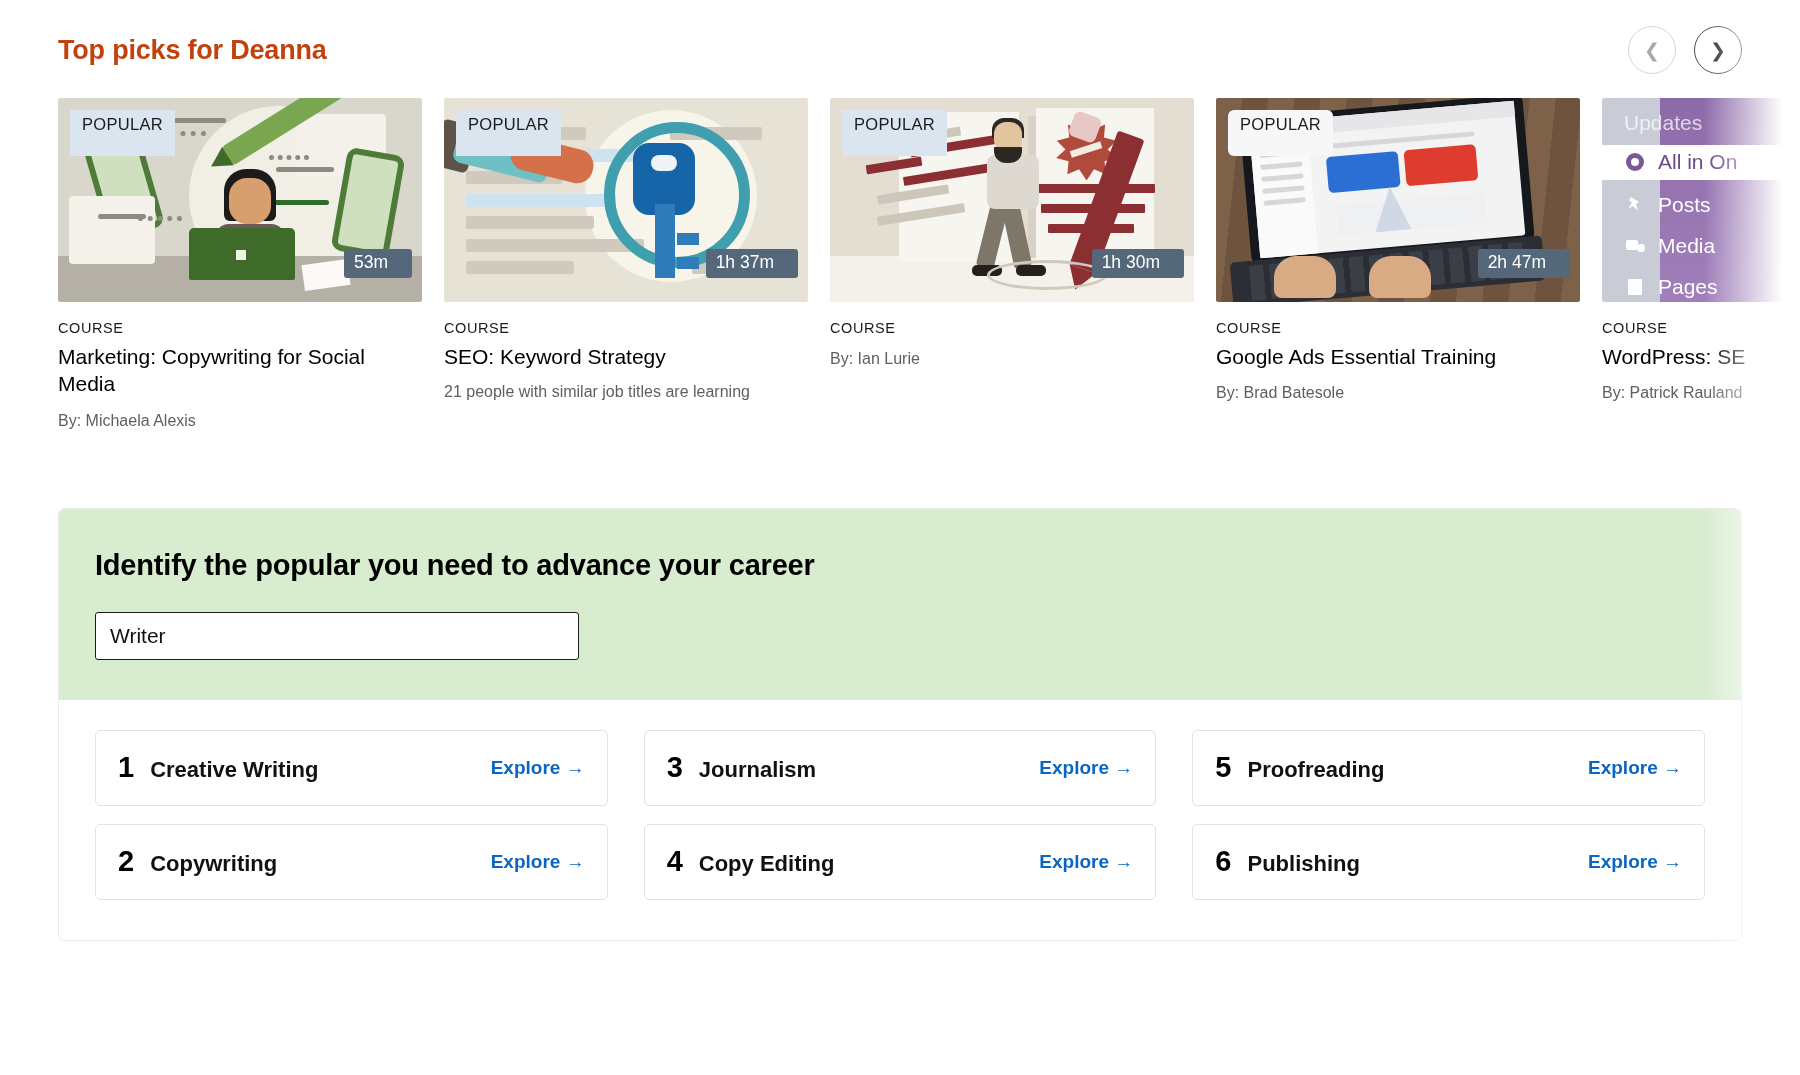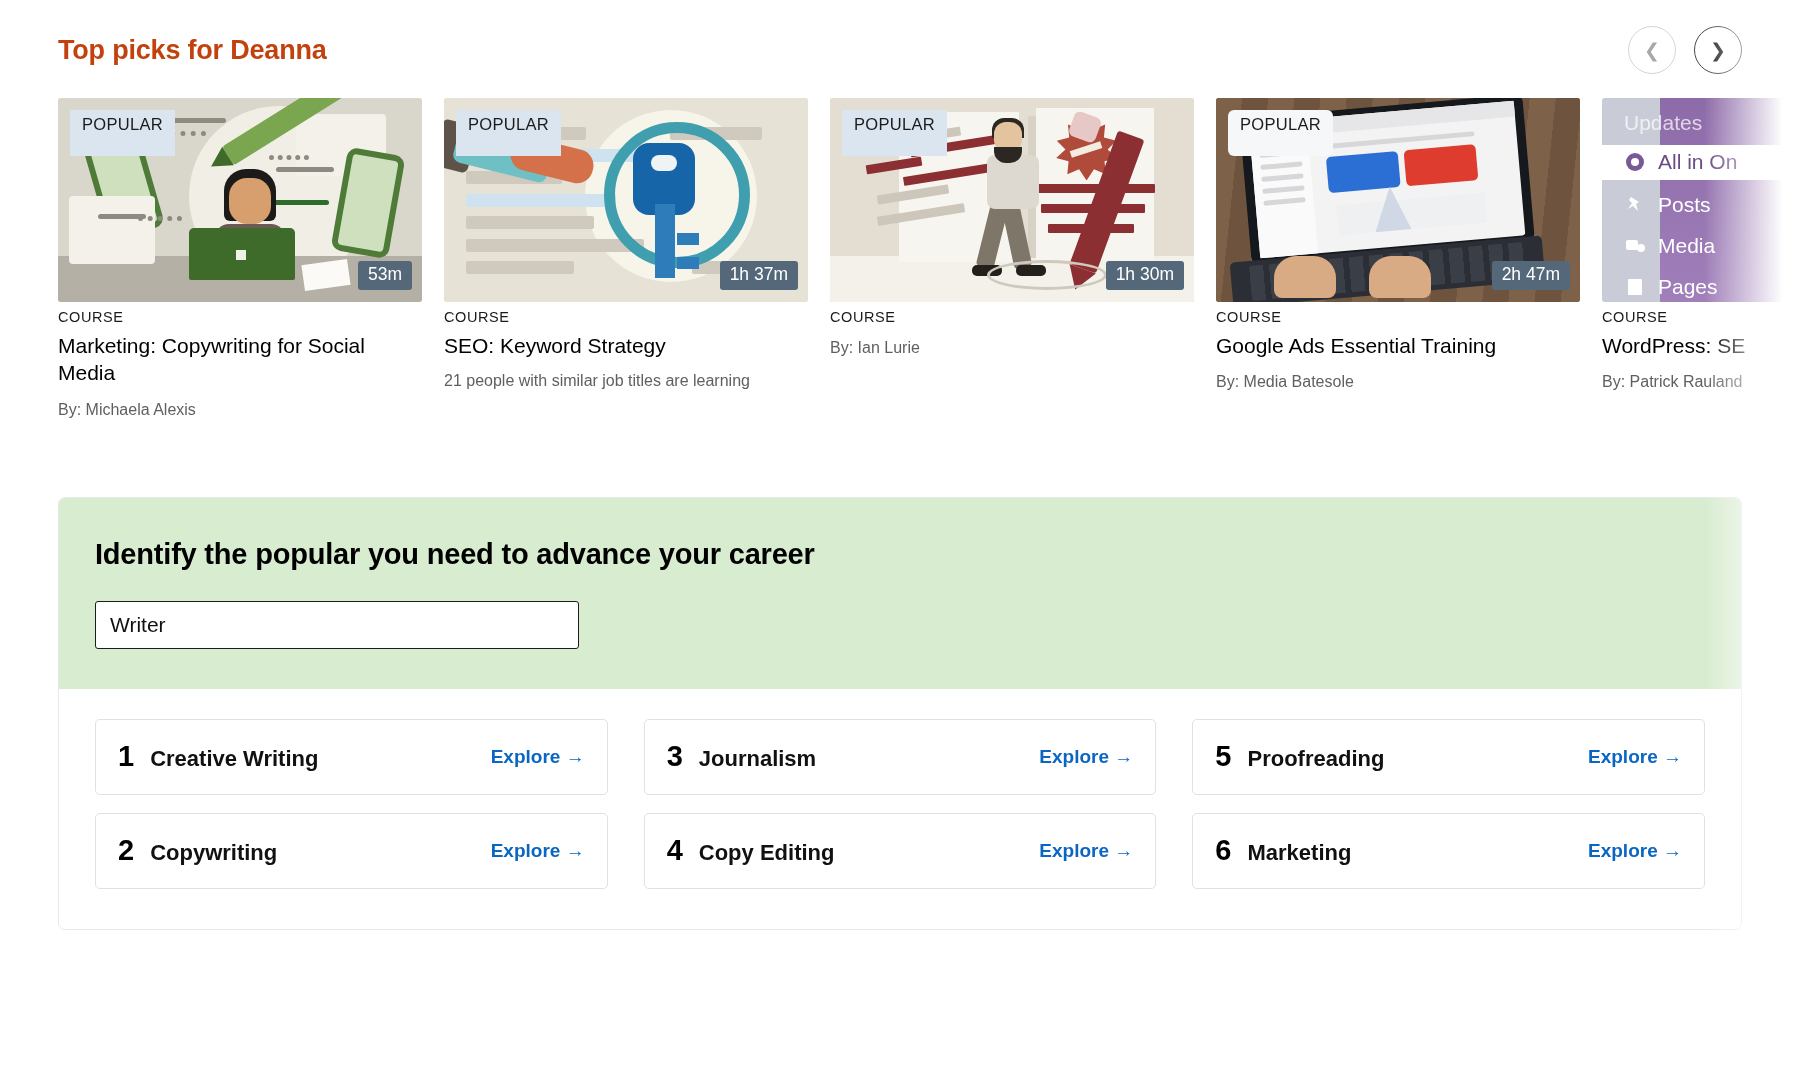--- a/index.html
+++ b/index.html
@@ -40,25 +40,25 @@
     background: #e3e0d6;
   }
   .badge-popular {
     position: absolute; top: 12px; left: 12px; z-index: 5;
     background: #dbe5ef; color: #1b1b1b;
     font-size: 16.5px; letter-spacing: 0.3px;
     padding: 5px 12px 22px 12px;
   }
   .badge-popular.rounded { background: #f6f7f8; border-radius: 6px; }
   .badge-duration {
-    position: absolute; right: 10px; bottom: 12px; z-index: 5;
+    position: absolute; right: 10px; bottom: 24px; z-index: 5;
     background: #54687a; color: #ffffff;
-    font-size: 17.5px; padding: 3px 10px 5px 10px; border-radius: 3px;
-  }
-  .meta { padding-top: 7px; }
+    font-size: 17.5px; padding: 3px 24px 5px 10px; border-radius: 3px;
+  }
+  .meta { padding-top: 18px; }
   .kicker { font-size: 14.5px; letter-spacing: 0.6px; color: #1b1b1b; }
   .card-title {
     font-size: 21px; line-height: 1.3; color: #000;
     margin-top: 7px; max-width: 330px;
   }
   .card-sub { font-size: 16px; line-height: 1.35; color: #5f5f5f; margin-top: 11px; max-width: 320px; }
   .card-author { font-size: 16px; color: #5f5f5f; margin-top: 14px; }
   .fade-mask {
     position: absolute; top: 0; right: 0; width: 96px; height: 100%;
     background: linear-gradient(to right, rgba(255,255,255,0), #ffffff 82%);
@@ -328,21 +328,21 @@
           </div>
         <div class="hand h1"></div>
         <div class="hand h2"></div>
       </div>
       <div class="badge-popular rounded">POPULAR</div>
       <div class="badge-duration">2h 47m</div>
     </div>
     <div class="meta">
       <div class="kicker">COURSE</div>
       <div class="card-title">Google Ads Essential Training</div>
-      <div class="card-author">By: Media Batesole</div>
+      <div class="card-author">By: Brad Batesole</div>
     </div>
   </div>
 
   <div class="card clipped">
     <div class="thumb">
       <div class="ill i5">
         <div class="wpside"></div>
         <div class="wprow" style="top:4%;height:17%;">
           <span style="opacity:.72">Updates</span>
         </div>
@@ -454,21 +454,21 @@
         </div>
         <span class="skill-explore">
           <span>Explore</span>
           <span>→</span>
         </span>
       </div>
 
       <div class="skill-tile">
         <div class="skill-left">
           <span class="skill-num">6</span>
-          <span class="skill-name">Marketing</span>
+          <span class="skill-name">Publishing</span>
         </div>
         <span class="skill-explore">
           <span>Explore</span>
           <span>→</span>
         </span>
       </div>
 
     </div>
   </div>
 </div>

